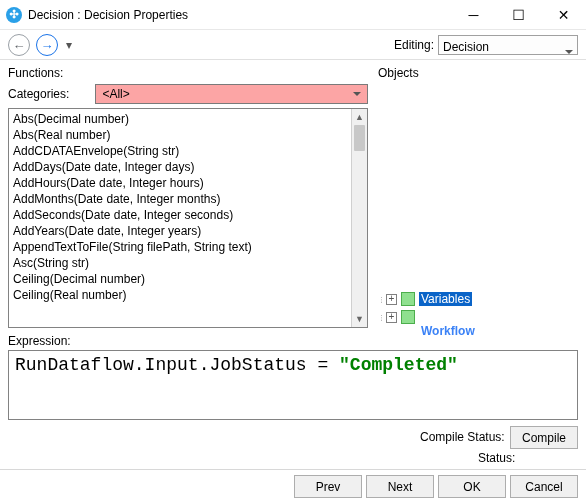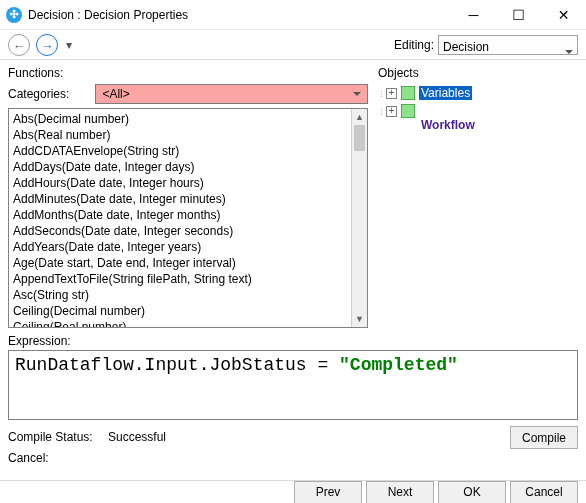--- a/index.html
+++ b/index.html
@@ -69,21 +69,21 @@
     border-right: 4px solid transparent;
     border-top: 4px solid #555;
   }
   .body {
     display: flex;
     padding: 4px 8px 0 8px;
     gap: 10px;
     height: 268px;
   }
   .left-col { flex: 1; display: flex; flex-direction: column; }
-  .right-col { width: 200px; display: flex; flex-direction: column; }
+  .right-col { width: 200px; display: flex; flex-direction: column; justify-content: space-between; }
   .section-label { margin: 2px 0; }
   .cat-row { display: flex; align-items: center; gap: 26px; margin: 2px 0 4px 0; }
   .cat-combo {
     flex: 1; height: 20px;
     border: 1px solid #7a7a7a;
     background: #fca5a5;
     display: flex; align-items: center; justify-content: space-between;
     padding: 0 6px;
   }
   .func-list {
@@ -137,50 +137,50 @@
   .tree-icon {
     width: 14px; height: 14px;
     background: #8fe08f;
     border: 1px solid #4cae4c;
     margin: 0 2px;
   }
   .tree-label { padding: 0 2px; }
   .tree-label.sel {
     background: #0a64c8; color: #fff;
   }
-  .tree-label.bold { font-weight: bold; color: #4c1d95; margin-top: 28px; }
+  .tree-label.bold { font-weight: bold; color: #3b82f6; margin-top: 28px; }
   .expr-area {
     padding: 4px 8px;
   }
   .expr-box {
     border: 1px solid #828282;
     height: 70px;
     padding: 4px 6px;
     font-family: Consolas, "Courier New", monospace;
     font-size: 18px;
     background: #fff;
   }
   .tok-str { color: #008000; font-weight: bold; }
   .status-area {
     padding: 4px 8px 0 8px;
   }
-  .status-row { display: flex; align-items: center; margin: 2px 0; }
+  .status-row { display: flex; align-items: center; margin: 2px 0; justify-content: flex-end; }
   .status-row .lbl { width: 100px; }
   .compile-btn-row { display: flex; justify-content: flex-end; margin-top: -20px; }
   .btn {
     height: 23px;
     min-width: 68px;
     border: 1px solid #adadad;
     background: #f0f0f0;
     display: flex; align-items: center; justify-content: center;
     padding: 0 10px;
   }
   .footer {
     border-top: 1px solid #d8d8d8;
-    height: 23px;
+    height: 34px;
     display: flex;
     align-items: center;
     justify-content: flex-end;
     gap: 4px;
     padding: 0 8px;
     background: #fff;
     position: absolute;
     bottom: 0; left: 0; right: 0;
   }
   .exp-dots { width:6px; display:inline-block; color:#888; font-size:7px; line-height:5px; letter-spacing:0; }
@@ -218,25 +218,23 @@
         <span class="caret-down"></span>
       </div>
     </div>
     <div class="func-list">
       <div class="func-items">
         <div>Abs(Decimal number)</div>
         <div>Abs(Real number)</div>
         <div>AddCDATAEnvelope(String str)</div>
         <div>AddDays(Date date, Integer days)</div>
         <div>AddHours(Date date, Integer hours)</div>
-        <div>AddMinutes(Date date, Integer minutes)</div>
         <div>AddMonths(Date date, Integer months)</div>
         <div>AddSeconds(Date date, Integer seconds)</div>
         <div>AddYears(Date date, Integer years)</div>
-        <div>Age(Date start, Date end, Integer interval)</div>
         <div>AppendTextToFile(String filePath, String text)</div>
         <div>Asc(String str)</div>
         <div>Ceiling(Decimal number)</div>
         <div>Ceiling(Real number)</div>
       </div>
       <div class="scrollbar">
         <div class="arr up">▲</div>
         <div class="thumb"></div>
         <div class="arr dn">▼</div>
       </div>
@@ -271,21 +269,21 @@
 
 <div class="status-area">
   <div class="status-row">
     <div class="lbl">Compile Status:</div>
     <div>Successful</div>
   </div>
   <div class="compile-btn-row">
     <div class="btn">Compile</div>
   </div>
   <div class="status-row">
-    <div class="lbl">Cancel:</div>
+    <div class="lbl">Status:</div>
   </div>
 </div>
 
 <div class="footer">
   <div class="btn">Prev</div>
   <div class="btn">Next</div>
   <div class="btn">OK</div>
   <div class="btn">Cancel</div>
 </div>
 

